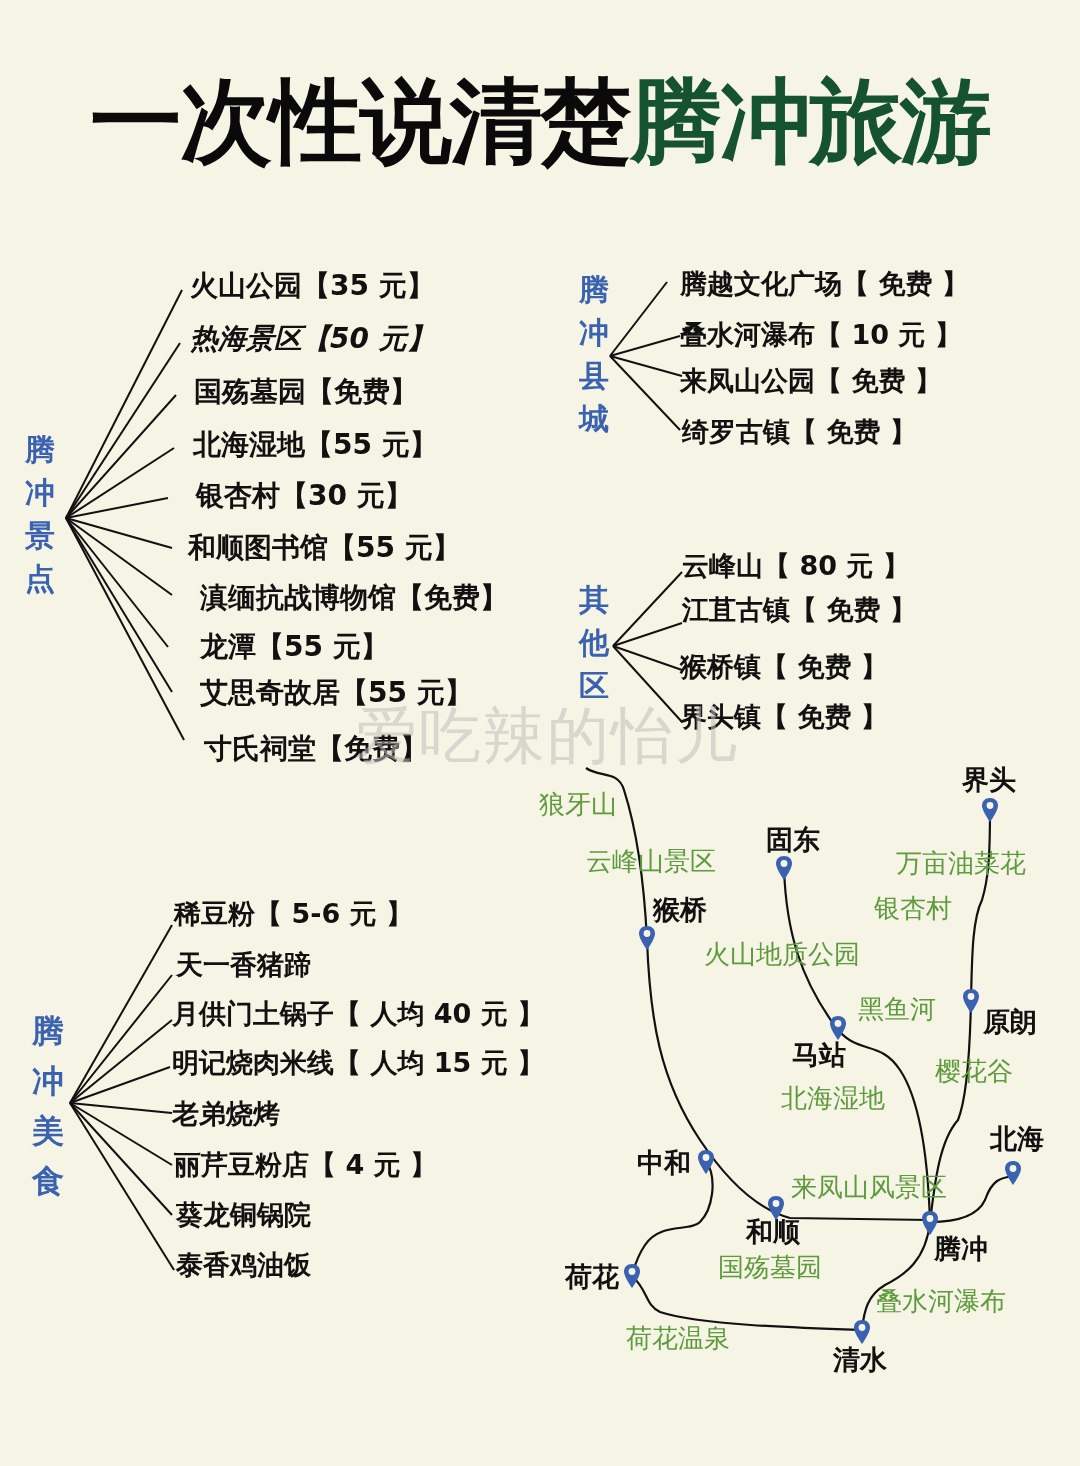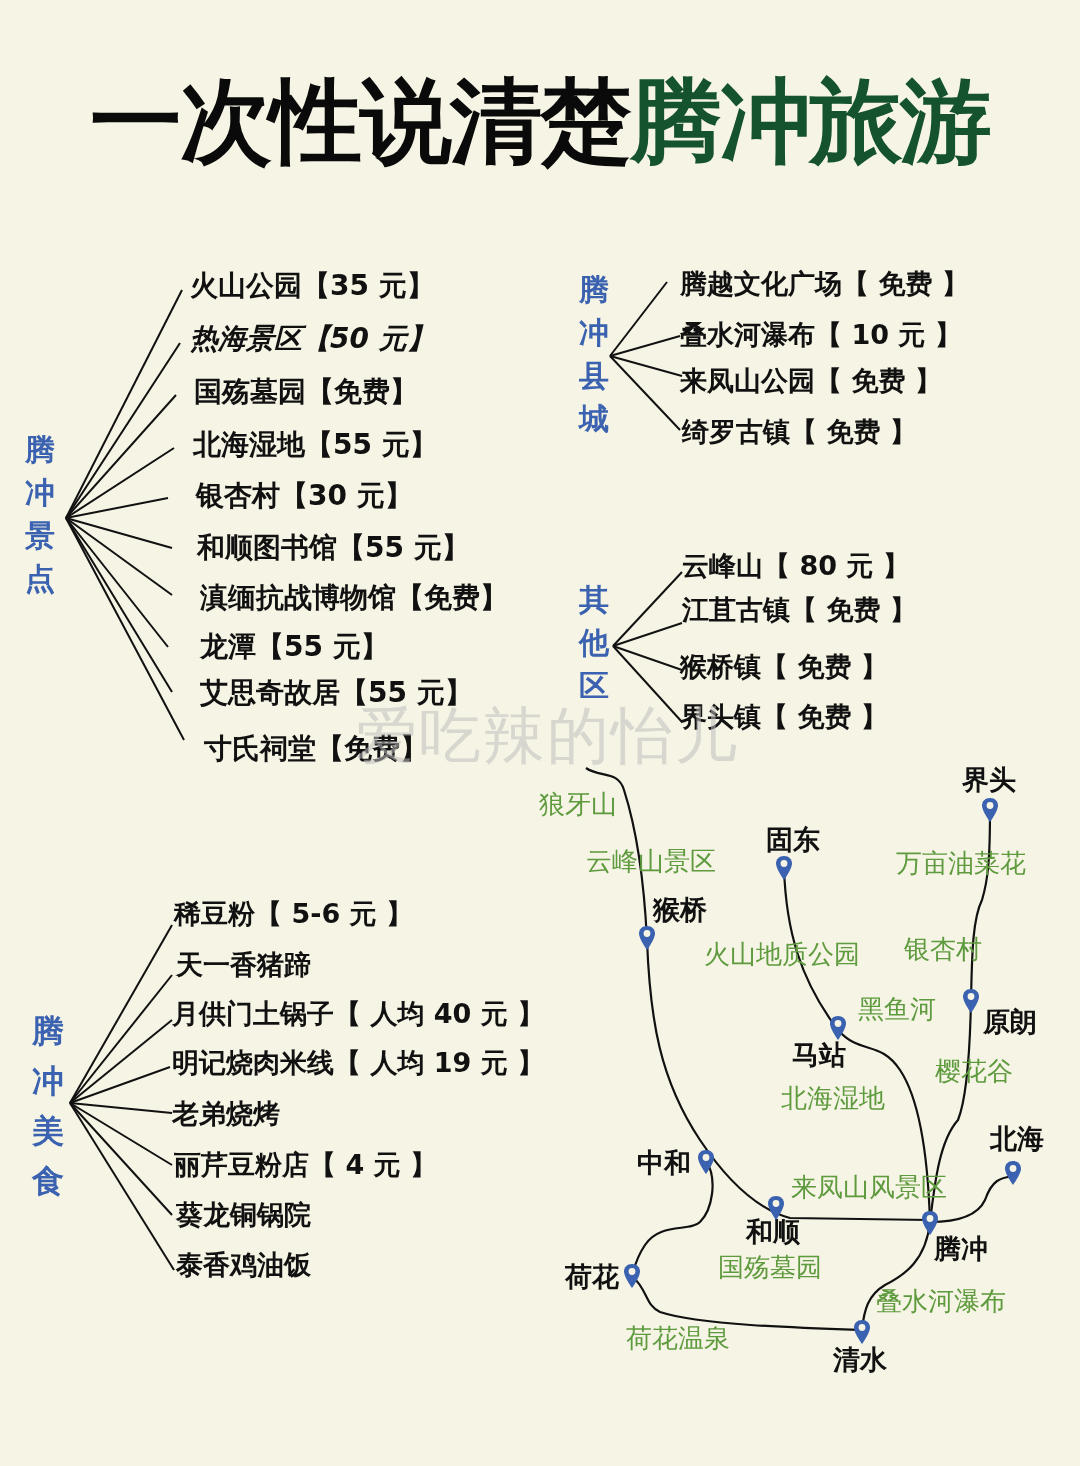--- a/index.html
+++ b/index.html
@@ -91,21 +91,21 @@
   <div>腾</div>
   <div>冲</div>
   <div>景</div>
   <div>点</div>
 </div>
 <div class="item" style="left:190px; top:269px;">火山公园【35 元】</div>
 <div class="item" style="left:190px; top:322px;font-style:italic;">热海景区【50 元】</div>
 <div class="item" style="left:194px; top:375px;">国殇墓园【免费】</div>
 <div class="item" style="left:193px; top:428px;">北海湿地【55 元】</div>
 <div class="item" style="left:196px; top:479px;">银杏村【30 元】</div>
-<div class="item" style="left:197px; top:531px;">和顺图书馆【55 元】</div>
+<div class="item" style="left:188px; top:531px;">和顺图书馆【55 元】</div>
 <div class="item" style="left:200px; top:581px;">滇缅抗战博物馆【免费】</div>
 <div class="item" style="left:200px; top:630px;">龙潭【55 元】</div>
 <div class="item" style="left:200px; top:676px;">艾思奇故居【55 元】</div>
 <div class="item" style="left:204px; top:732px;">寸氏祠堂【免费】</div>
 
 <div class="vlabel" style="left:574px; top:268px;">
   <div>腾</div>
   <div>冲</div>
   <div>县</div>
   <div>城</div>
@@ -129,42 +129,42 @@
 
 <div class="vlabel" style="left:28px; top:1006px; line-height:50px; font-size:32px;">
   <div>腾</div>
   <div>冲</div>
   <div>美</div>
   <div>食</div>
 </div>
 <div class="item sm" style="left:174px; top:897px;">稀豆粉【 5-6 元 】</div>
 <div class="item sm" style="left:176px; top:948px;">天一香猪蹄</div>
 <div class="item sm" style="left:172px; top:997px;">月供门土锅子【 人均 40 元 】</div>
-<div class="item sm" style="left:172px; top:1046px;">明记烧肉米线【 人均 19 元 】</div>
+<div class="item sm" style="left:172px; top:1046px;">明记烧肉米线【 人均 15 元 】</div>
 <div class="item sm" style="left:172px; top:1097px;">老弟烧烤</div>
 <div class="item sm" style="left:174px; top:1148px;">丽芹豆粉店【 4 元 】</div>
 <div class="item sm" style="left:176px; top:1198px;">葵龙铜锅院</div>
 <div class="item sm" style="left:176px; top:1248px;">泰香鸡油饭</div>
 
 <div class="place" style="left:962px; top:764px;">界头</div>
 <div class="place" style="left:766px; top:824px;">固东</div>
 <div class="place" style="left:653px; top:894px;">猴桥</div>
 <div class="place" style="left:983px; top:981px;margin-top:25px;">原朗</div>
 <div class="place" style="left:792px; top:1039px;">马站</div>
 <div class="place" style="left:990px; top:1123px;">北海</div>
 <div class="place" style="left:637px; top:1147px;">中和</div>
 <div class="place" style="left:746px; top:1216px;">和顺</div>
 <div class="place" style="left:934px; top:1233px;">腾冲</div>
 <div class="place" style="left:565px; top:1261px;">荷花</div>
 <div class="place" style="left:833px; top:1344px;">清水</div>
 
 <div class="sight" style="left:539px; top:788px;text-align:center;">狼牙山</div>
 <div class="sight" style="left:586px; top:845px;">云峰山景区</div>
 <div class="sight" style="left:896px; top:847px;">万亩油菜花</div>
-<div class="sight" style="left:904px; top:892px;margin-top:41px;">银杏村</div>
+<div class="sight" style="left:874px; top:892px;">银杏村</div>
 <div class="sight" style="left:704px; top:938px;">火山地质公园</div>
 <div class="sight" style="left:858px; top:993px;">黑鱼河</div>
 <div class="sight" style="left:935px; top:1055px;">樱花谷</div>
 <div class="sight" style="left:781px; top:1082px;">北海湿地</div>
 <div class="sight" style="left:791px; top:1171px;">来凤山风景区</div>
 <div class="sight" style="left:718px; top:1251px;">国殇墓园</div>
 <div class="sight" style="left:876px; top:1285px;">叠水河瀑布</div>
 <div class="sight" style="left:626px; top:1322px;">荷花温泉</div>
 
 <svg class="pin" style="left:981px; top:797px;" viewBox="0 0 18 26">

